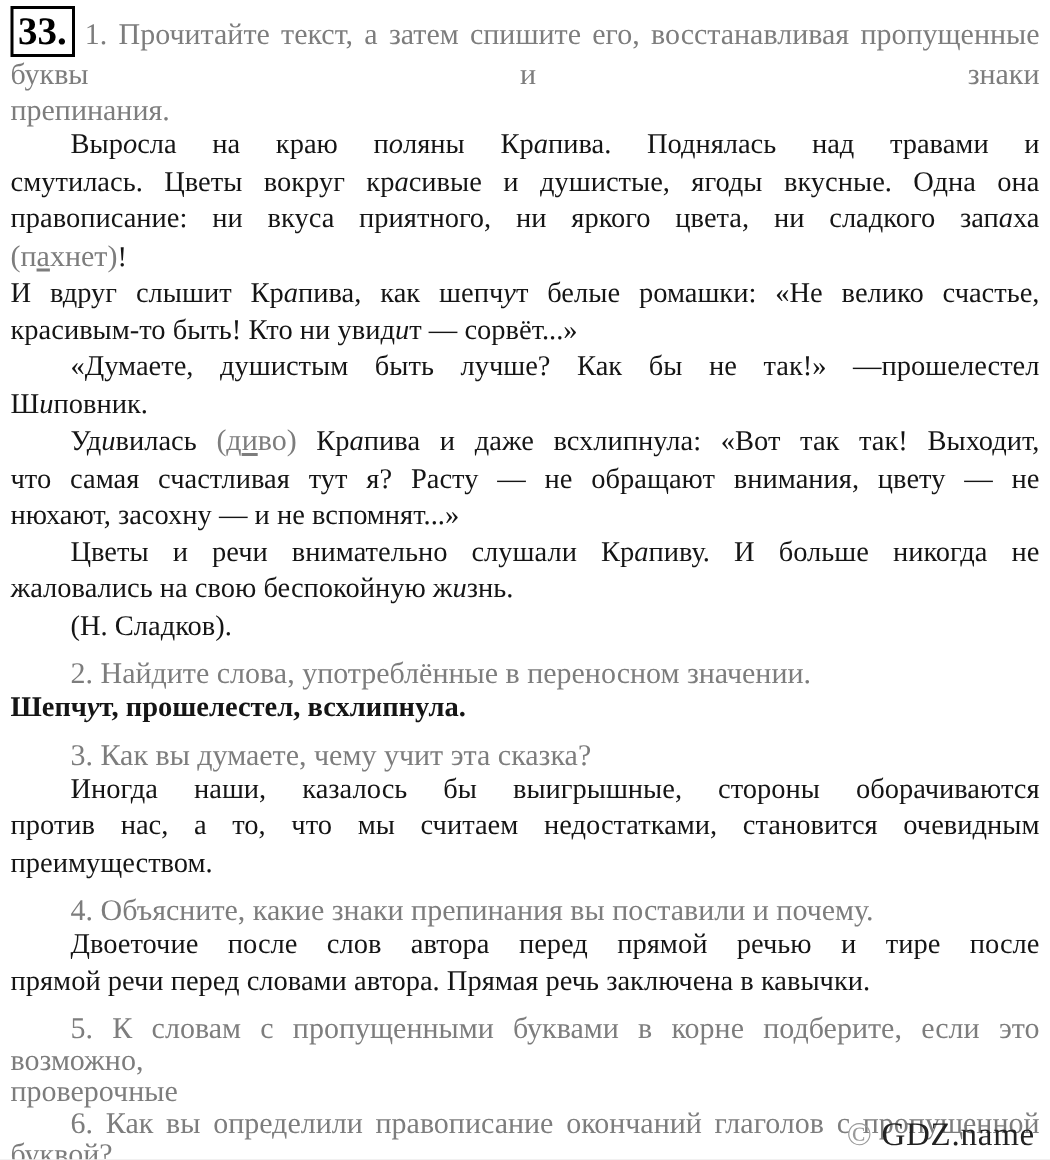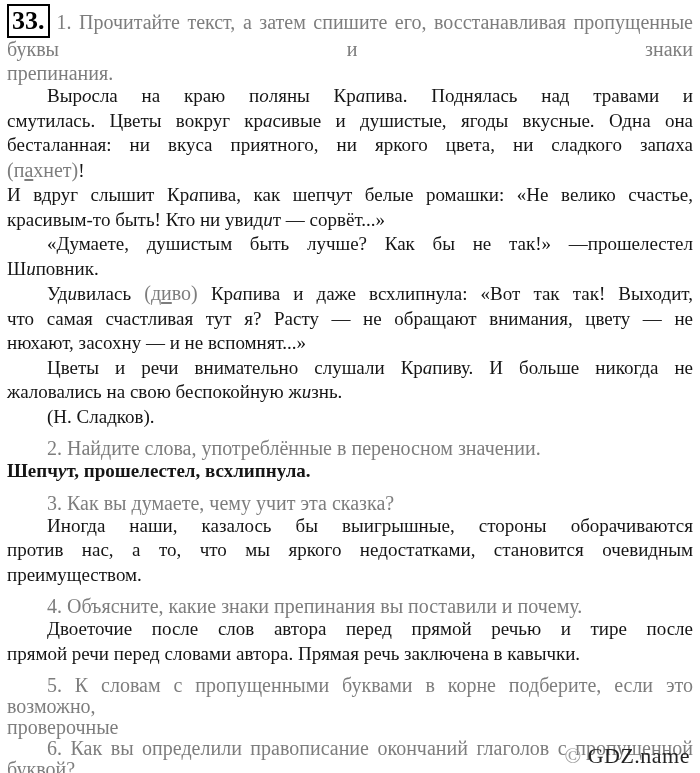--- a/index.html
+++ b/index.html
@@ -40,39 +40,39 @@
 </style>
 </head>
 <body>
 
 <div class="page">
   <div id="doc">
       <div class="line j hl"><span class="run badge">33.</span><span class="run gr">1. Прочитайте текст, а затем спишите его, восстанавливая пропущенные буквы и знаки</span></div>
       <div class="line gl"><span class="run gr">препинания.</span></div>
       <div class="line j ind"><span class="run">Выр</span><span class="run it">о</span><span class="run">сла на краю п</span><span class="run it">о</span><span class="run">ляны Кр</span><span class="run it">а</span><span class="run">пива. Поднялась над травами и</span></div>
       <div class="line j"><span class="run">смутилась. Цветы вокруг кр</span><span class="run it">а</span><span class="run">сивые и душистые, ягоды вкусные. Одна она</span></div>
-      <div class="line j"><span class="run">бесталанная: ни вкуса приятного, ни яркого цвета, ни сладкого зап</span><span class="run it">а</span><span class="run">ха</span></div>
+      <div class="line j"><span class="run">правописание: ни вкуса приятного, ни яркого цвета, ни сладкого зап</span><span class="run it">а</span><span class="run">ха</span></div>
       <div class="line"><span class="run gr">(п</span><span class="run gr un">а</span><span class="run gr">хнет)</span><span class="run">!</span></div>
       <div class="line j"><span class="run">И вдруг слышит Кр</span><span class="run it">а</span><span class="run">пива, как шепч</span><span class="run it">у</span><span class="run">т белые ромашки: «Не велико счастье,</span></div>
       <div class="line"><span class="run">красивым-то быть! Кто ни увид</span><span class="run it">и</span><span class="run">т — сорвёт...»</span></div>
       <div class="line j ind"><span class="run">«Думаете, душистым быть лучше? Как бы не так!» —прошелестел</span></div>
       <div class="line"><span class="run">Ш</span><span class="run it">и</span><span class="run">повник.</span></div>
       <div class="line j ind"><span class="run">Уд</span><span class="run it">и</span><span class="run">вилась </span><span class="run gr">(д</span><span class="run gr un">и</span><span class="run gr">во)</span><span class="run"> Кр</span><span class="run it">а</span><span class="run">пива и даже всхлипнула: «Вот так так! Выходит,</span></div>
       <div class="line j"><span class="run">что самая счастливая тут я? Расту — не обращают внимания, цвету — не</span></div>
       <div class="line"><span class="run">нюхают, засохну — и не вспомнят...»</span></div>
       <div class="line j ind"><span class="run">Цветы и речи внимательно слушали Кр</span><span class="run it">а</span><span class="run">пиву. И больше никогда не</span></div>
       <div class="line"><span class="run">жаловались на свою беспокойную ж</span><span class="run it">и</span><span class="run">знь.</span></div>
       <div class="line ind"><span class="run">(Н. Сладков).</span></div>
       <div class="line gap"></div>
       <div class="line gl ind"><span class="run gr">2. Найдите слова, употреблённые в переносном значении.</span></div>
       <div class="line"><span class="run bd">Шепч</span><span class="run it bd">у</span><span class="run bd">т, прошелестел, всхлипнула.</span></div>
       <div class="line gap"></div>
       <div class="line gl ind"><span class="run gr">3. Как вы думаете, чему учит эта сказка?</span></div>
       <div class="line j ind"><span class="run">Иногда наши, казалось бы выигрышные, стороны оборачиваются</span></div>
-      <div class="line j"><span class="run">против нас, а то, что мы яркого недостатками, становится очевидным</span></div>
+      <div class="line j"><span class="run">против нас, а то, что мы считаем недостатками, становится очевидным</span></div>
       <div class="line"><span class="run">преимуществом.</span></div>
       <div class="line gap"></div>
       <div class="line gl ind"><span class="run gr">4. Объясните, какие знаки препинания вы поставили и почему.</span></div>
       <div class="line j ind"><span class="run">Двоеточие после слов автора перед прямой речью и тире после</span></div>
       <div class="line"><span class="run">прямой речи перед словами автора. Прямая речь заключена в кавычки.</span></div>
       <div class="line gap"></div>
       <div class="line gl j ind"><span class="run gr">5. К словам с пропущенными буквами в корне подберите, если это возможно,</span></div>
       <div class="line gl"><span class="run gr">проверочные</span></div>
       <div class="line gl j ind"><span class="run gr">6. Как вы определили правописание окончаний глаголов с пропущенной буквой?</span></div>
       <div class="line gl"><span class="run gr">Выделите эти окончания.</span></div>

